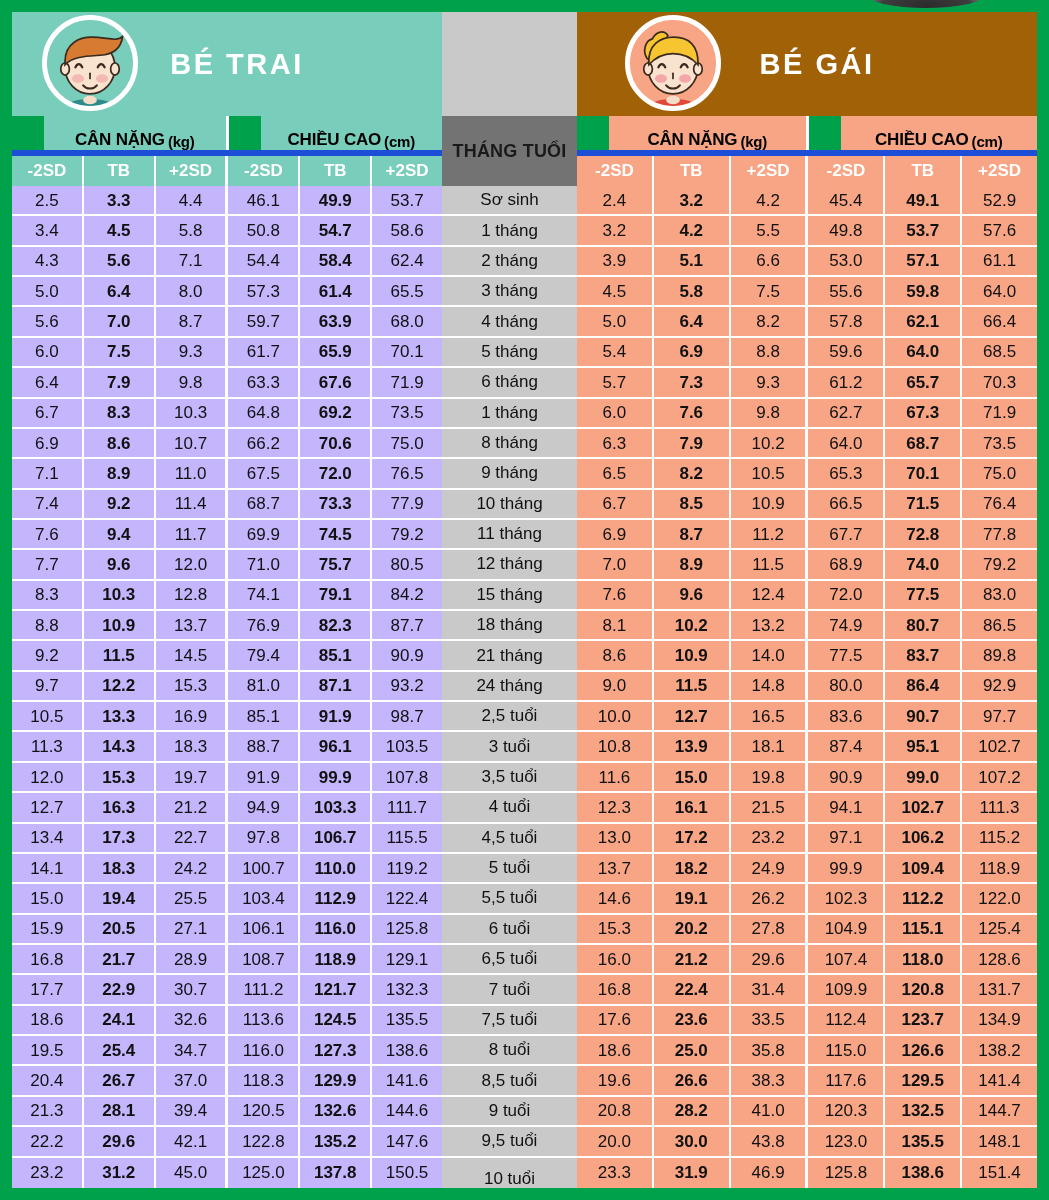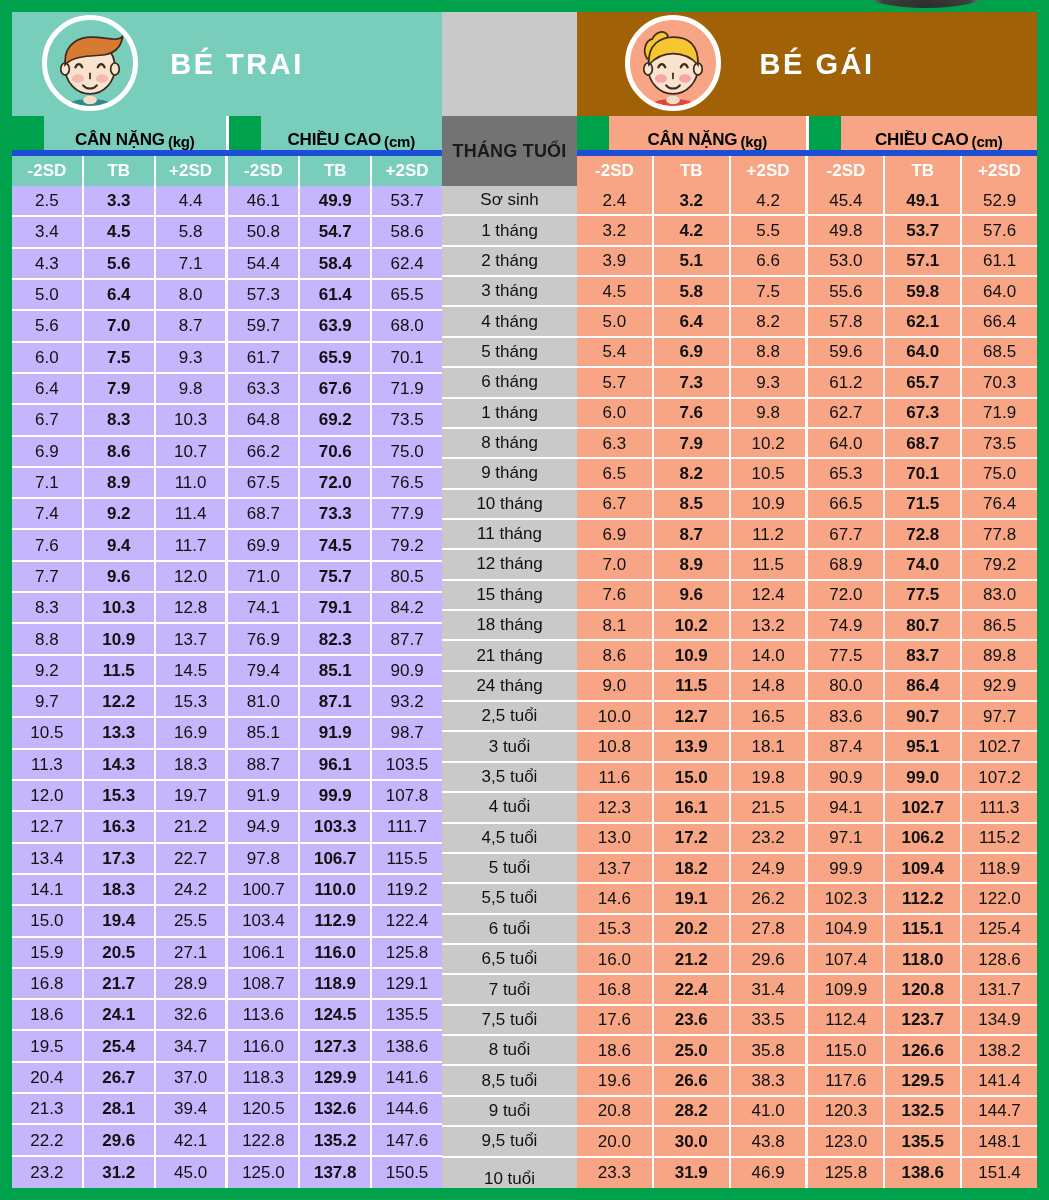--- a/index.html
+++ b/index.html
@@ -393,20 +393,28 @@
             <div class="cell bold">116.0</div>
             <div class="cell">125.8</div>
           </div>
           <div class="row boy">
             <div class="cell">16.8</div>
             <div class="cell bold">21.7</div>
             <div class="cell grp-end">28.9</div>
             <div class="cell">108.7</div>
             <div class="cell bold">118.9</div>
             <div class="cell">129.1</div>
+          </div>
+          <div class="row boy">
+            <div class="cell">17.7</div>
+            <div class="cell bold">22.9</div>
+            <div class="cell grp-end">30.7</div>
+            <div class="cell">111.2</div>
+            <div class="cell bold">121.7</div>
+            <div class="cell">132.3</div>
           </div>
           <div class="row boy">
             <div class="cell">18.6</div>
             <div class="cell bold">24.1</div>
             <div class="cell grp-end">32.6</div>
             <div class="cell">113.6</div>
             <div class="cell bold">124.5</div>
             <div class="cell">135.5</div>
           </div>
           <div class="row boy">

